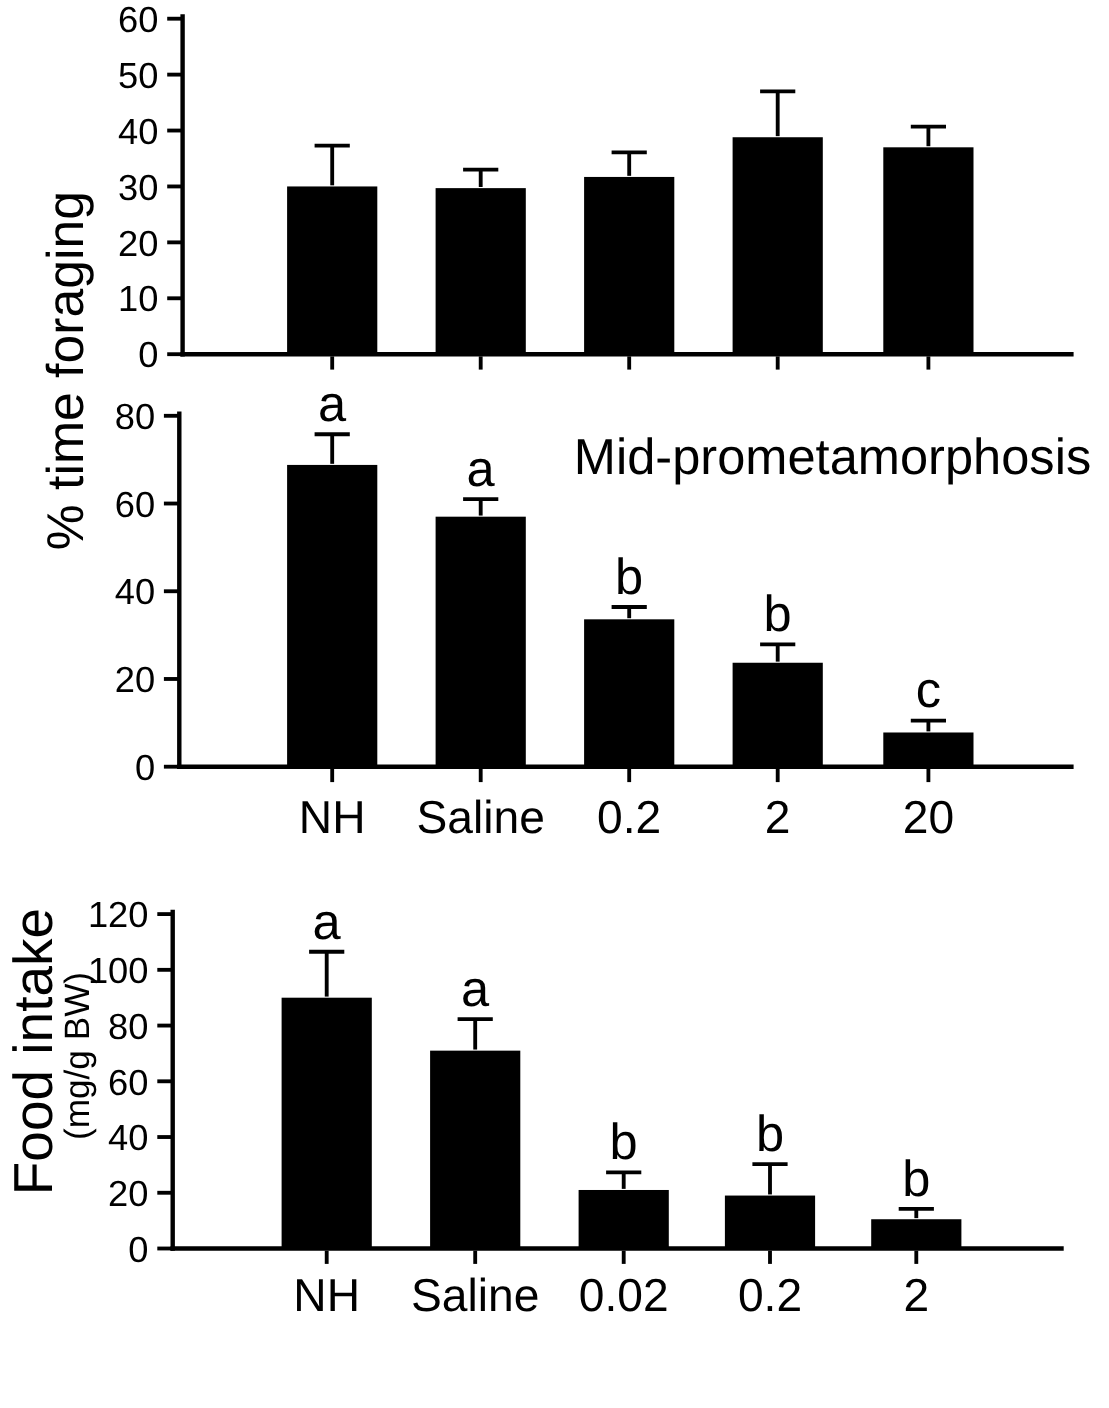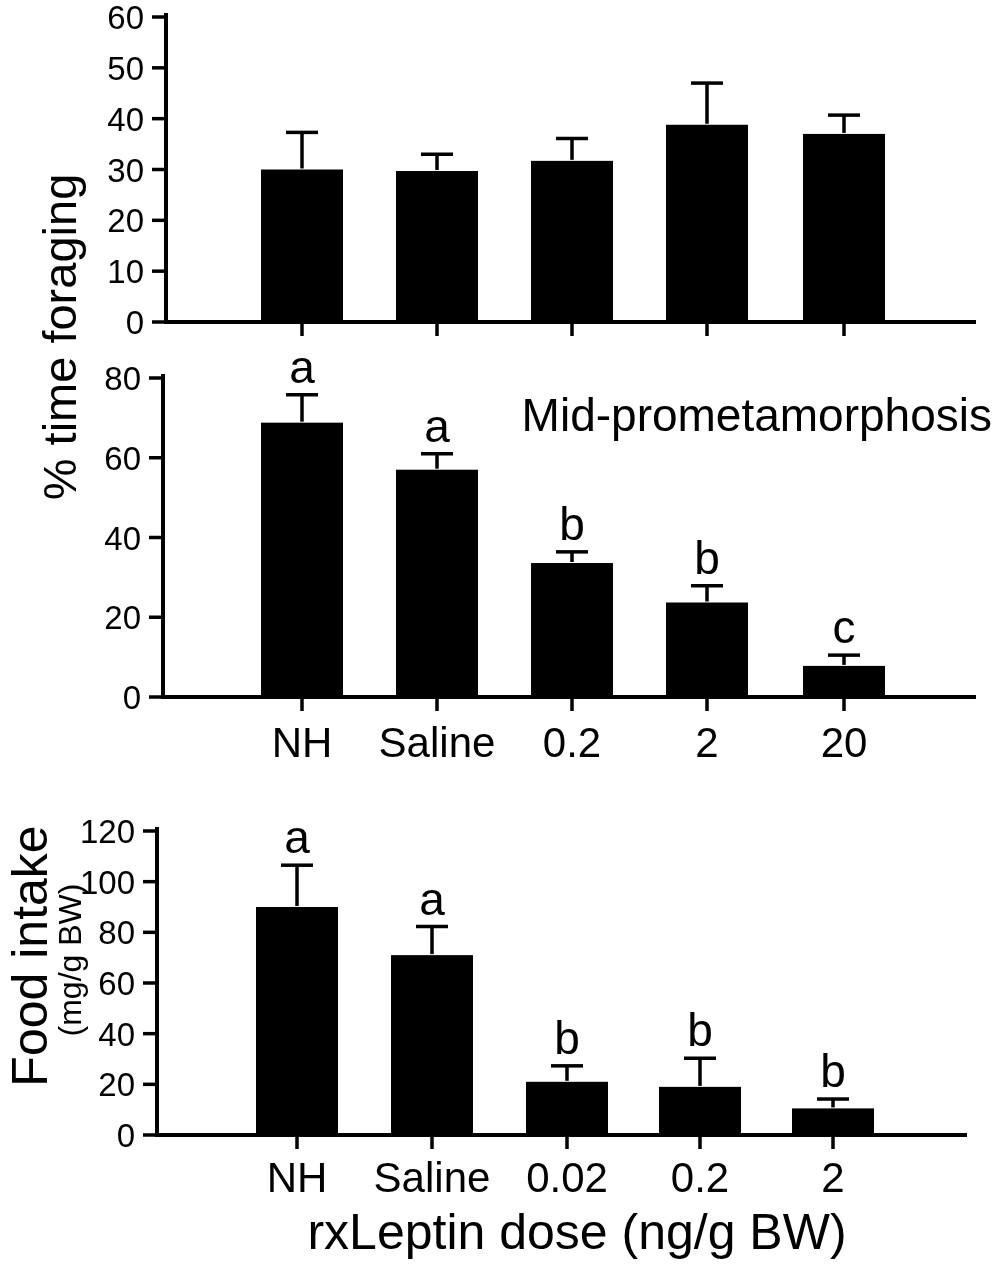--- a/index.html
+++ b/index.html
@@ -168,15 +168,14 @@
 
   <div class="lbl panel-title t2">Mid-prometamorphosis</div>
 
 
   <div class="lbl ylab-rot y1">% time foraging</div>
 
   <div class="lbl ylab-rot y2">Food intake</div>
 
   <div class="lbl ylab-rot y2sub">(mg/g BW)</div>
 
-  <div class="lbl xlab">rxLeptin dose (ng/g BW)</div>
 
 </div>
 
 </body></html>

